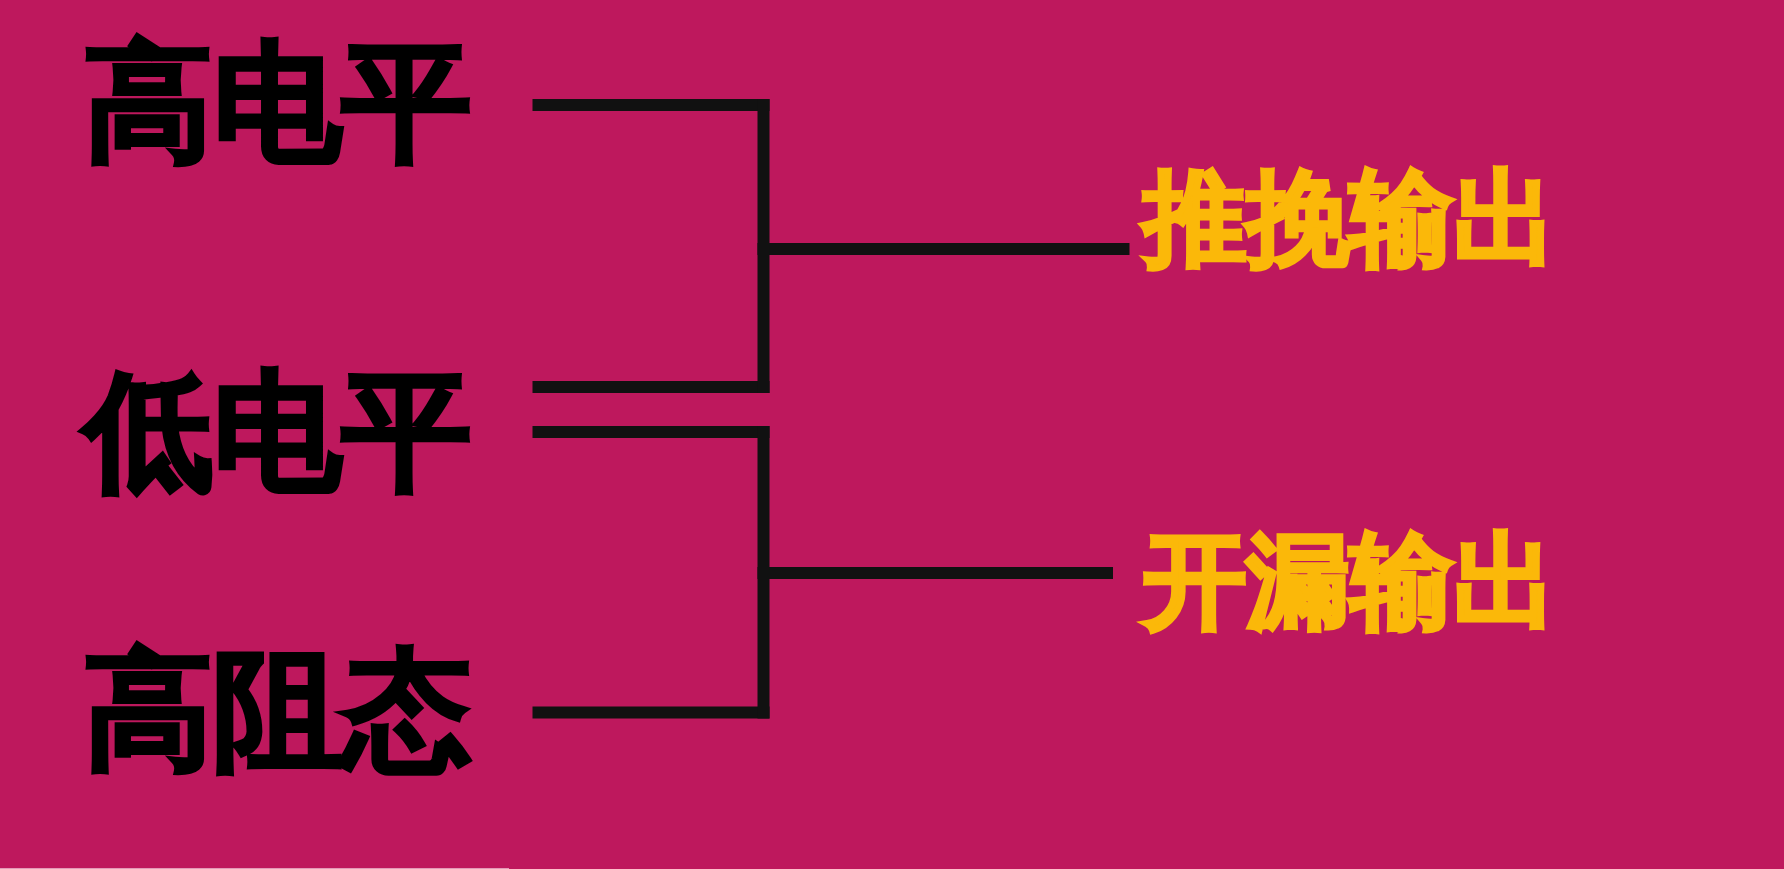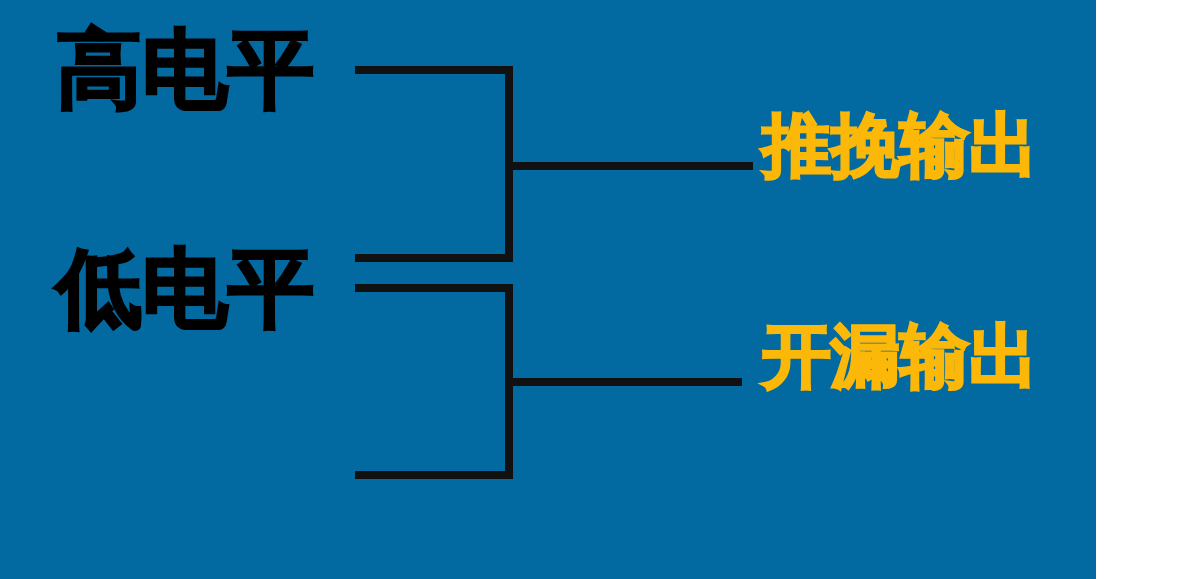--- a/index.html
+++ b/index.html
@@ -5,23 +5,23 @@
   html, body {
     margin: 0;
     padding: 0;
     background: #ffffff;
   }
   body {
     font-family: "Liberation Sans", "DejaVu Sans", sans-serif;
   }
   #stage {
     position: relative;
-    width: 1096px;
+    width: 1189px;
     height: 579px;
-    background: #0369a1;
+    background: #be185d;
     overflow: hidden;
   }
 
   
   .label {
     position: absolute;
     white-space: nowrap;
     font-weight: 700;
     letter-spacing: 0px;
     line-height: 1;
@@ -36,21 +36,21 @@
     color: #FBB809;
     font-size: 69px;
     left: 762px;
     -webkit-text-stroke: 2.5px #FBB809;
   }
 
   #lbl-high  { top: 26px;  }
   #lbl-low   { top: 229px; margin-top: 16px; }
   #lbl-hiz   { top: 431px; }
   #lbl-pp    { top: 111px; }
-  #lbl-od    { top: 322px; }
+  #lbl-od    { top: 353px; }
 
   
   .line {
     position: absolute;
     background: #111111;
   }
   .line.h { height: 8px; }
   .line.v { width: 8px; }
 
   
@@ -67,20 +67,21 @@
 </style>
 </head>
 <body>
 
 <div id="stage">
 
   <div class="label input" id="lbl-high">高电平</div>
 
   <div class="label input" id="lbl-low">低电平</div>
 
+  <div class="label input" id="lbl-hiz">高阻态</div>
 
   <div class="label output" id="lbl-pp">推挽输出</div>
 
   <div class="label output" id="lbl-od">开漏输出</div>
 
   <div class="line h" id="t-stub-high"></div>
   <div class="line h" id="t-stub-low"></div>
   <div class="line v" id="t-spine"></div>
   <div class="line h" id="t-branch"></div>
 

